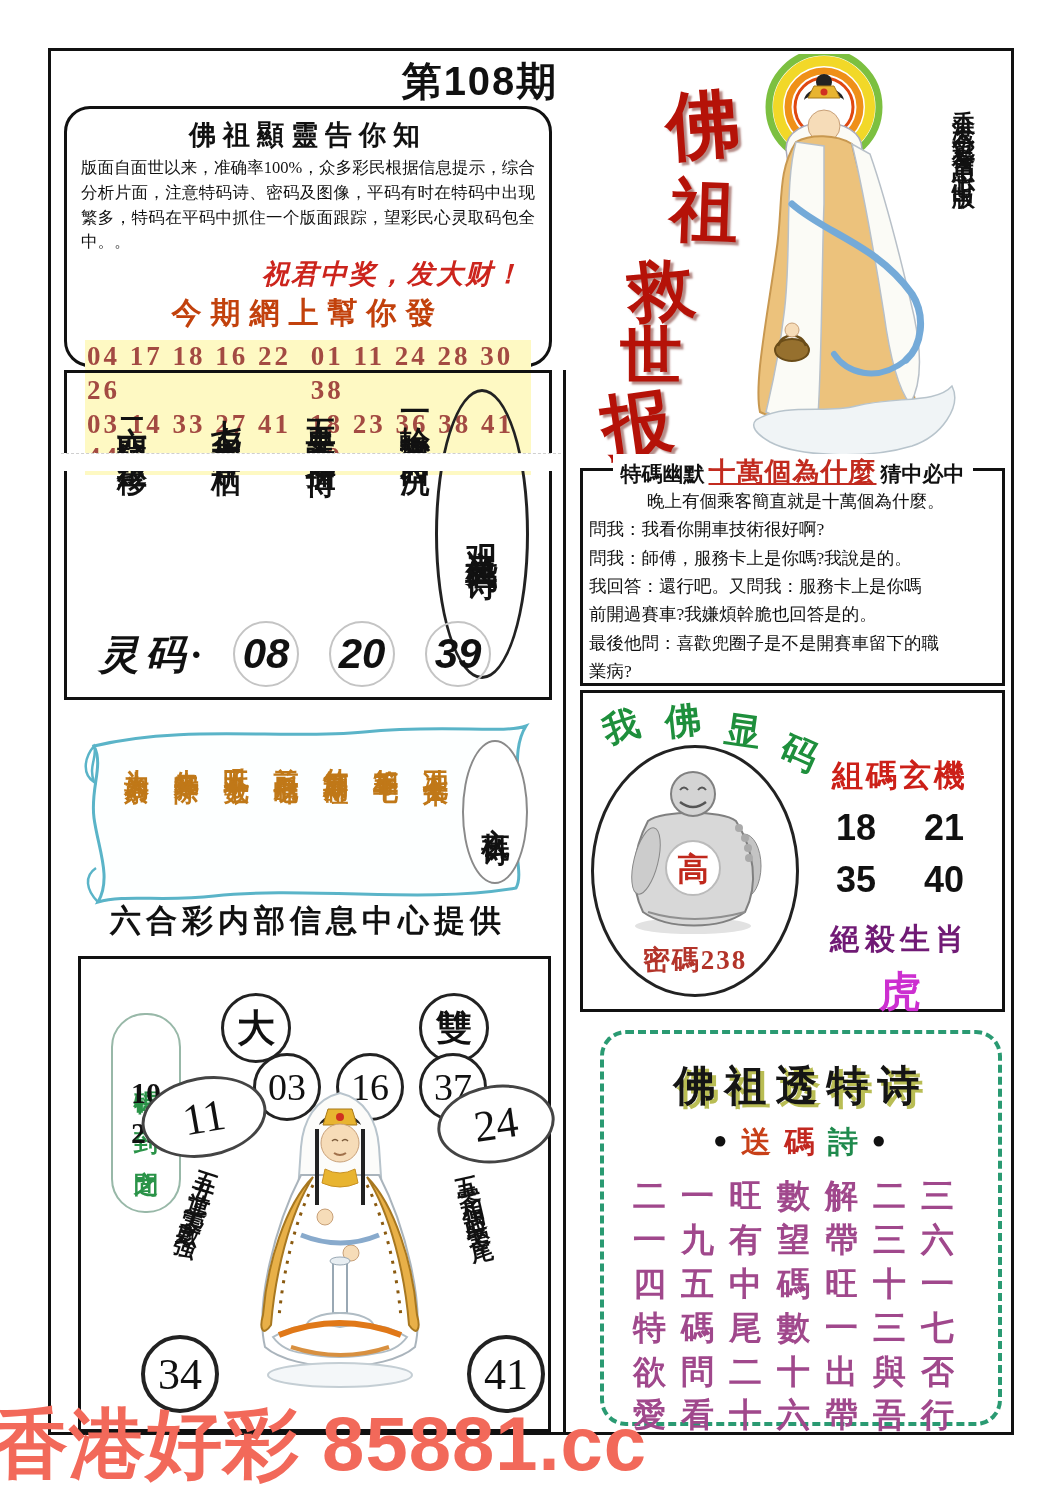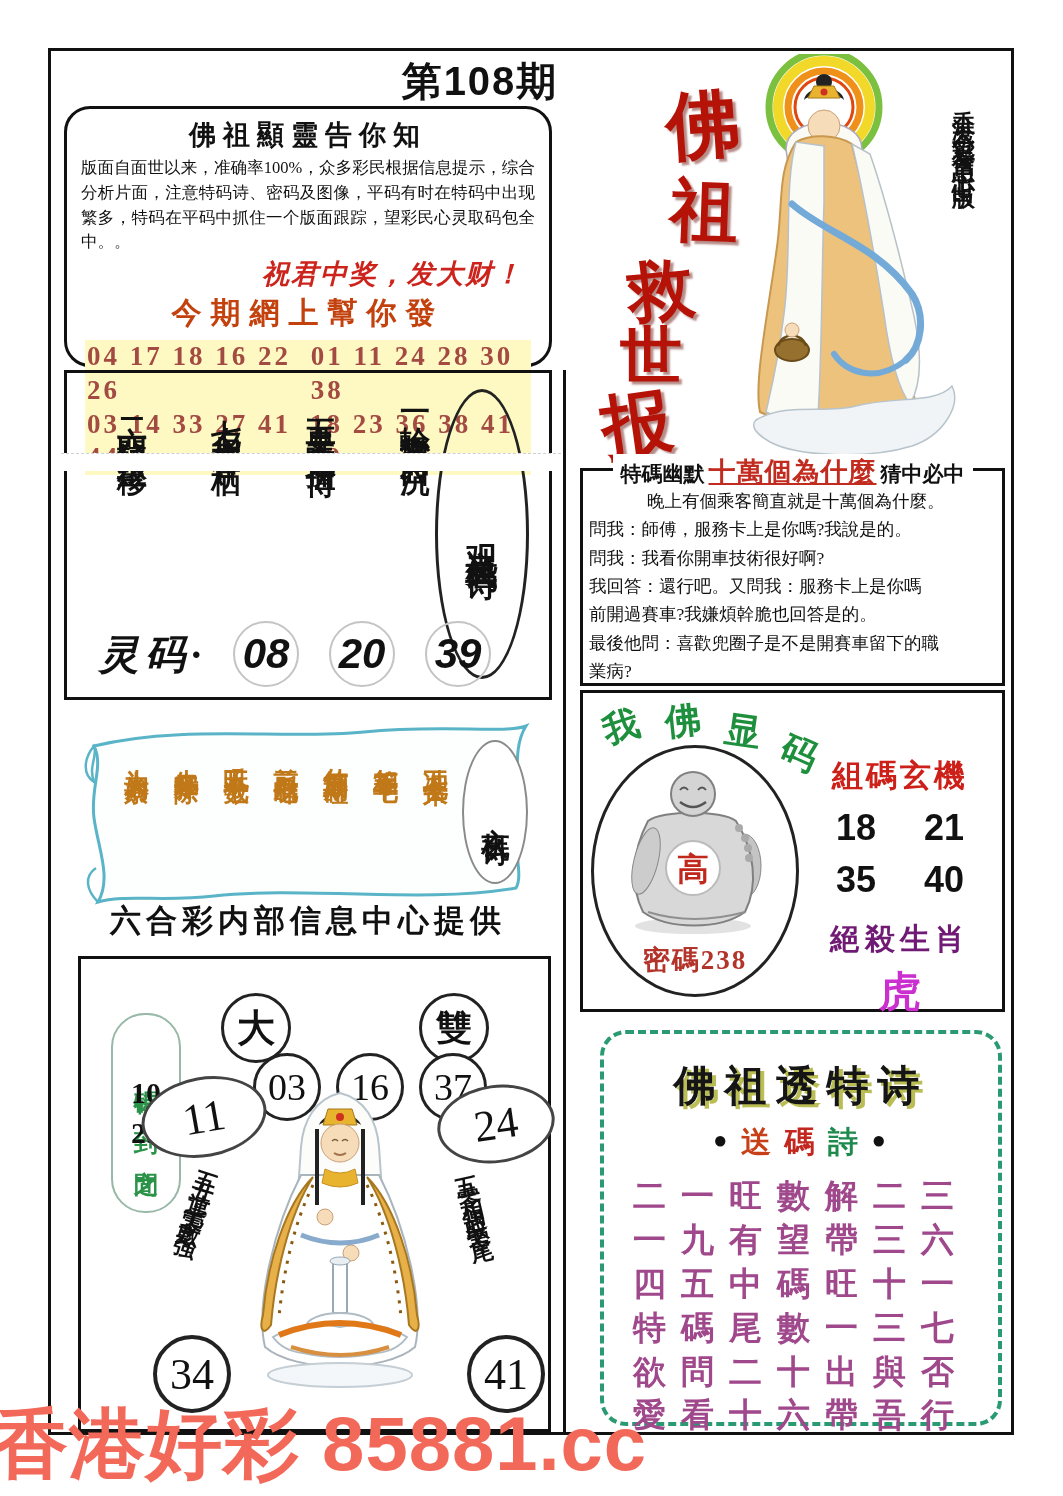--- a/index.html
+++ b/index.html
@@ -100,21 +100,21 @@
   .mid-ring{width:62px;height:62px;border:3px solid #222;border-radius:50%;display:flex;align-items:center;justify-content:center;
             font-size:38px;font-family:"Liberation Serif",serif;background:#fff;}
   .ell{border:3px solid #444;border-radius:50%;display:flex;align-items:center;justify-content:center;
        font-size:44px;font-family:"Liberation Serif",serif;background:#fff;}
   .ell11{position:absolute;left:60px;top:118px;width:120px;height:74px;transform:rotate(-10deg);}
   .ell24{position:absolute;left:356px;top:126px;width:112px;height:72px;transform:rotate(-8deg);}
   .diag{position:absolute;writing-mode:vertical-rl;text-orientation:upright;font-weight:800;font-size:23px;letter-spacing:11px;
         font-family:"Liberation Serif",serif;transform-origin:top center;}
   .diagL{left:118px;top:196px;transform:rotate(18deg);}
   .diagR{left:364px;top:200px;transform:rotate(-13deg);}
-  .c34{position:absolute;left:72px;top:376px;width:70px;height:70px;border-width:4px;font-size:44px;font-family:"Liberation Serif",serif;}
+  .c34{position:absolute;left:60px;top:376px;width:70px;height:70px;border-width:4px;font-size:44px;font-family:"Liberation Serif",serif;}
   .c41{position:absolute;left:386px;top:376px;width:70px;height:70px;border-width:4px;font-size:44px;font-family:"Liberation Serif",serif;}
 
   
   .toute{position:absolute;left:600px;top:1030px;width:402px;height:396px;border:4px dashed #2a9a72;border-radius:26px;box-sizing:border-box;text-align:center;}
   .toute-title{margin-top:24px;font-size:42px;font-weight:900;letter-spacing:9px;color:#151515;
                text-shadow:4px 3px 0 #b9bd54;}
   .toute-sub{margin-top:8px;font-size:30px;font-weight:900;letter-spacing:3px;}
   .toute-sub .dot{color:#111;font-size:24px;vertical-align:4px;}
   .sc0{color:#c84018;}
   .sc1{color:#c22820;}
@@ -206,22 +206,22 @@
   </div>
 
   <div class="joke serif">
     <div class="joke-header">
       <span class="joke-pre">特碼幽默</span>
       <span class="joke-hot">十萬個為什麼</span>
       <span class="joke-suf">猜中必中</span>
     </div>
     <div class="joke-body">
         <div>晚上有個乘客簡直就是十萬個為什麼。</div>
+        <div>問我：我看你開車技術很好啊?</div>
         <div>問我：師傅，服務卡上是你嗎?我說是的。</div>
-        <div>問我：我看你開車技術很好啊?</div>
         <div>我回答：還行吧。又問我：服務卡上是你嗎</div>
         <div>前開過賽車?我嫌煩幹脆也回答是的。</div>
         <div>最後他問：喜歡兜圈子是不是開賽車留下的職</div>
         <div>業病?</div>
       </div>
   </div>
 
   <div class="bbox">
     <span class="gt gt0 serif">我</span>
     <span class="gt gt1 serif">佛</span>

